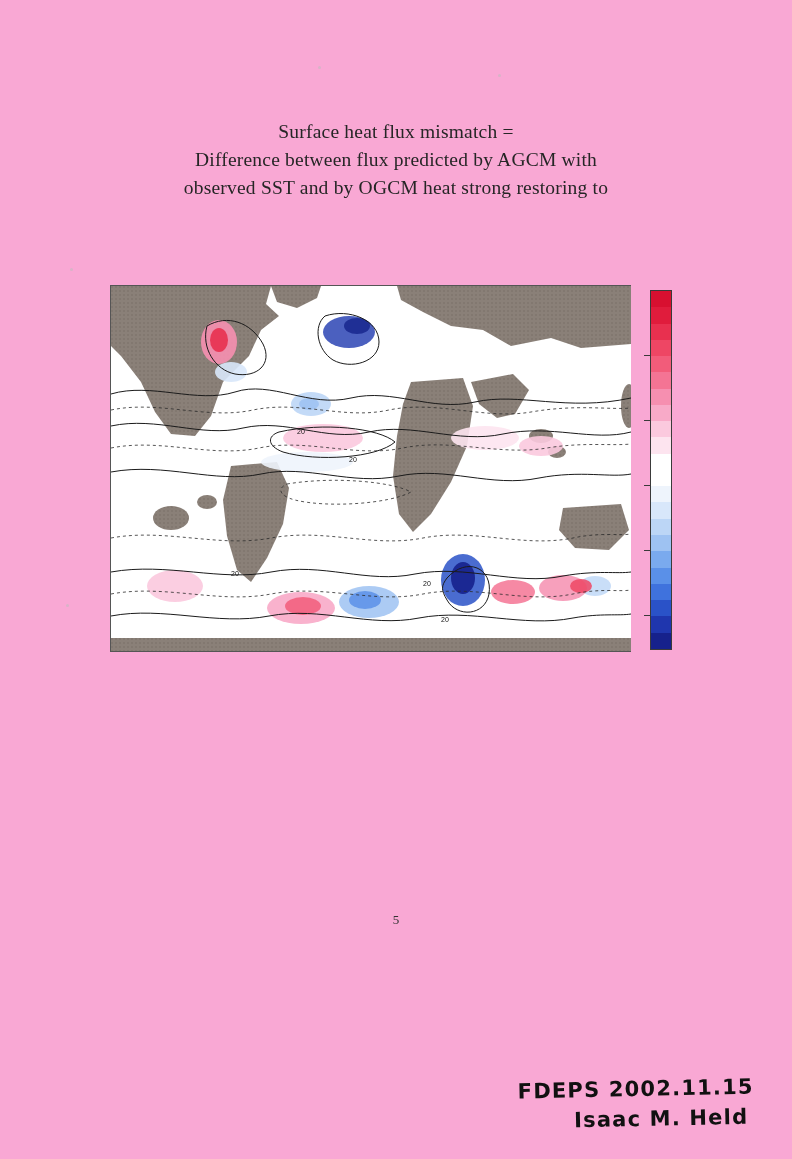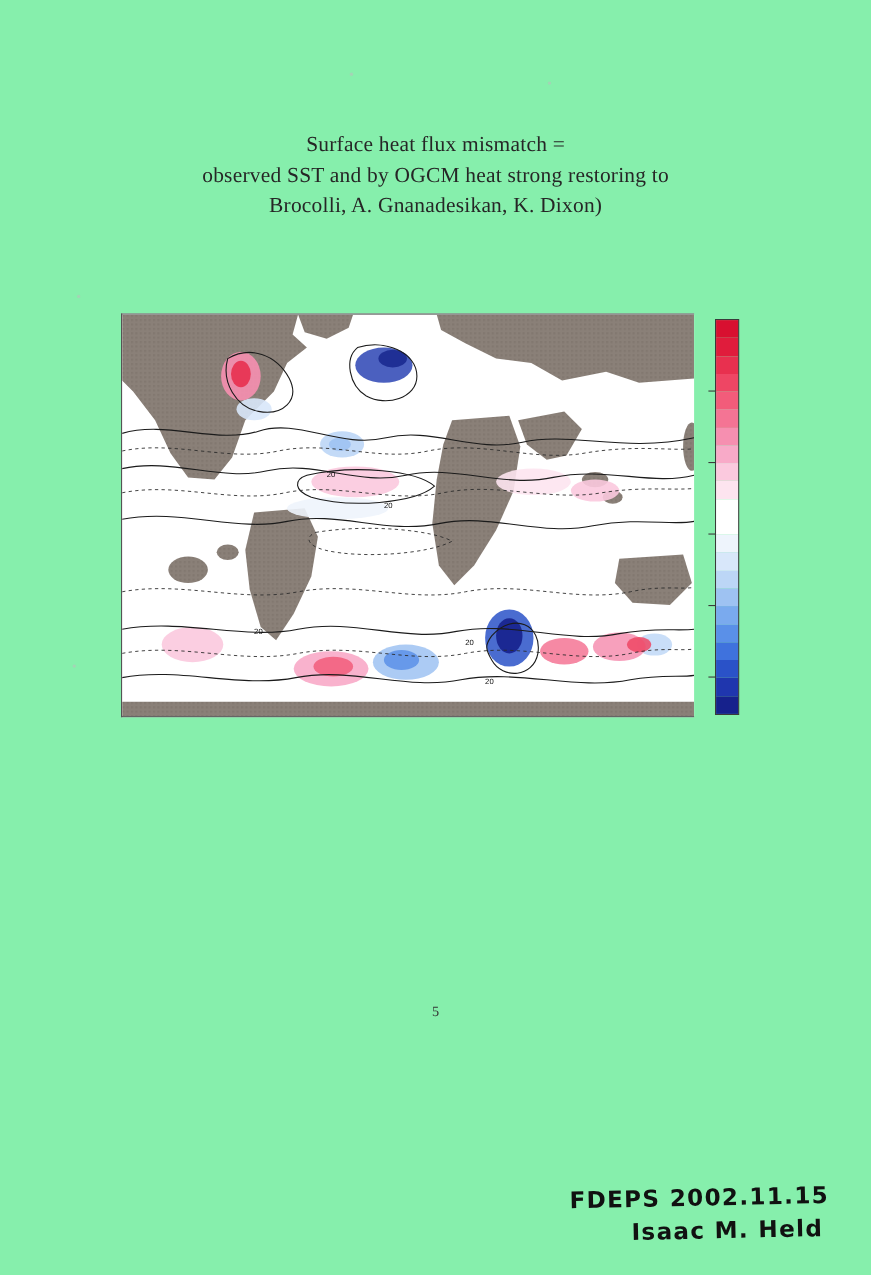--- a/index.html
+++ b/index.html
@@ -12,21 +12,21 @@
     height: 1159px;
     position: relative;
     font-family: "Liberation Serif", serif;
     color: #1a1a1a;
     overflow: hidden;
   }
 
   .page {
     position: absolute;
     inset: 0;
-    background: #86efac;
+    background: #f9a8d4;
   }
 
   
   .title-block {
     position: absolute;
     left: 96px;
     top: 118px;
     width: 600px;
     text-align: center;
     font-size: 19.5px;
@@ -127,22 +127,22 @@
     opacity: .55;
   }
 </style>
 </head>
 <body>
 
 <div class="page">
 
   <div class="title-block">
     <div>Surface heat flux mismatch =</div>
+    <div>Difference between flux predicted by AGCM with</div>
     <div>observed SST and by OGCM heat strong restoring to</div>
-    <div>Brocolli, A. Gnanadesikan, K. Dixon)</div>
   </div>
 
   <div class="figure">
 
     <div class="map-area">
       <svg class="map-canvas" viewBox="0 0 520 365" preserveAspectRatio="none">
         <defs>
           <pattern id="landtex" width="4" height="4" patternUnits="userSpaceOnUse">
             <rect width="4" height="4" fill="#8a8078"></rect>
             <rect width="2" height="2" fill="#7d736b" opacity=".6"></rect>

